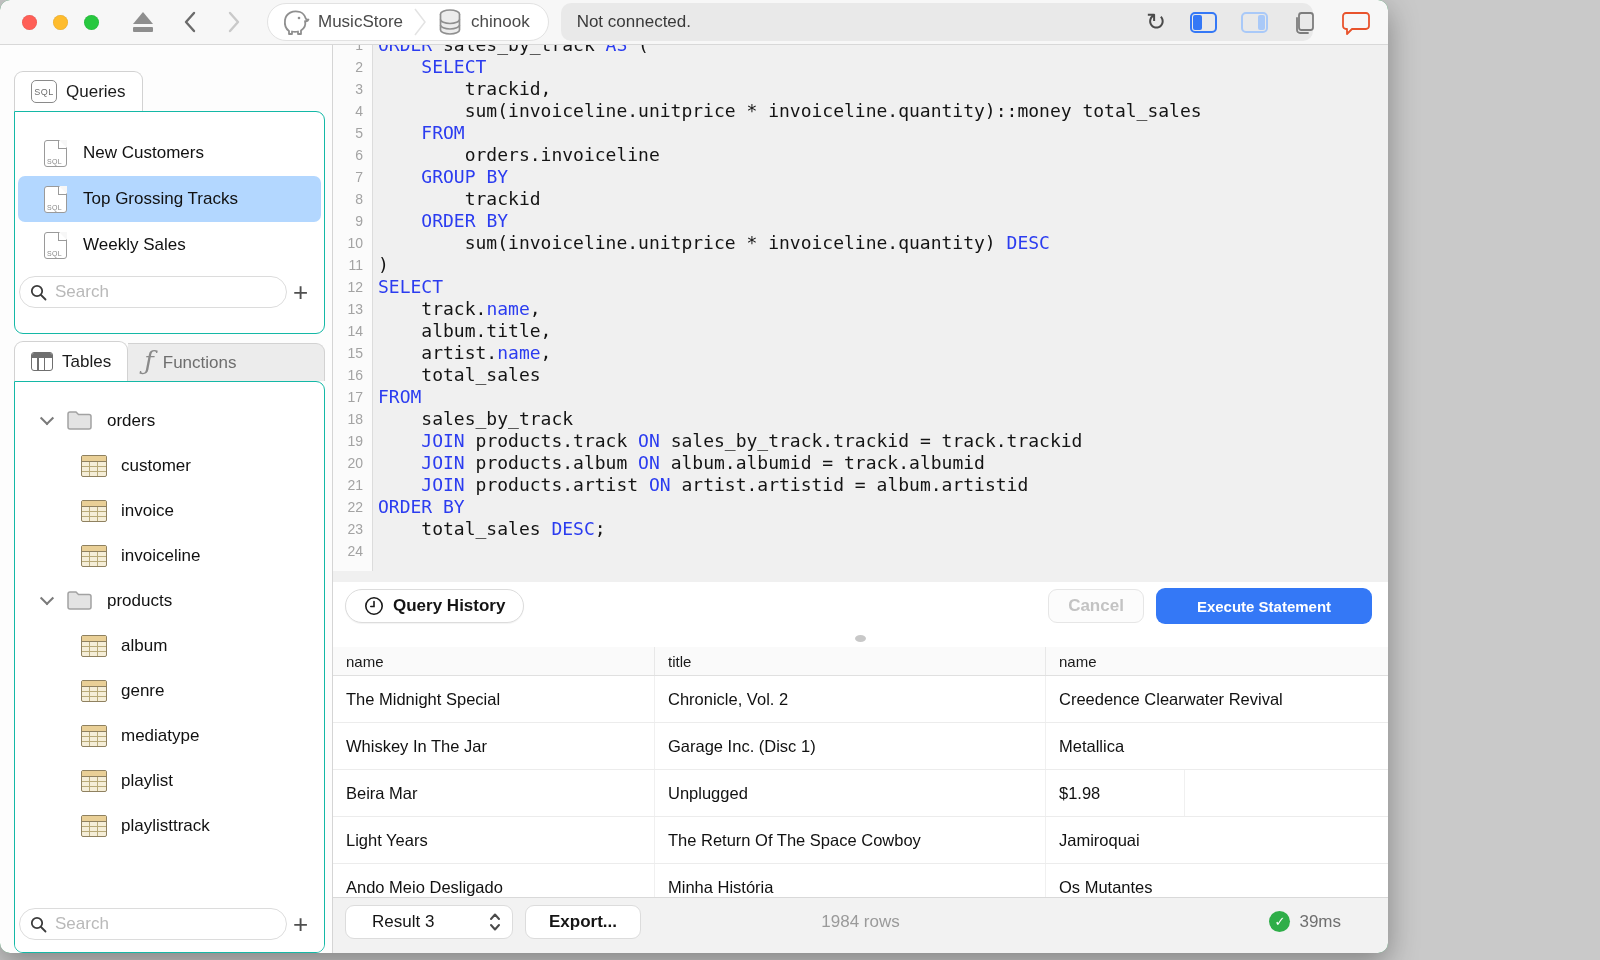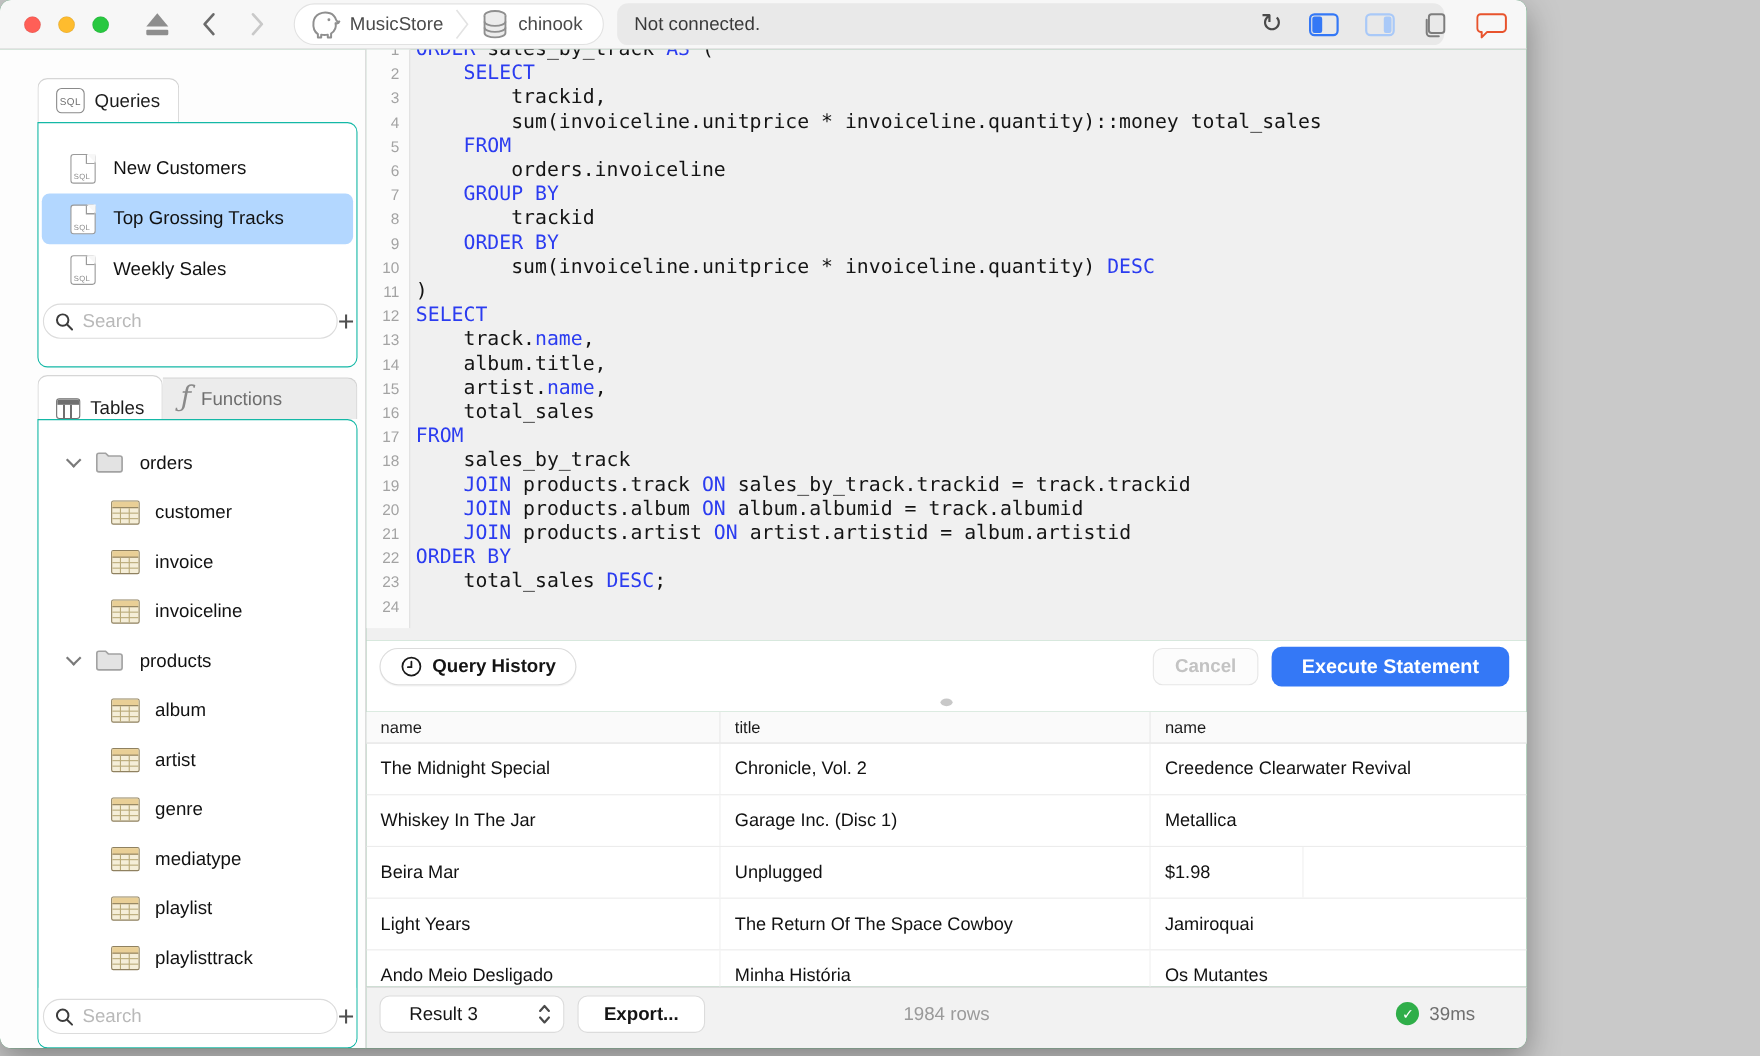--- a/index.html
+++ b/index.html
@@ -26,21 +26,21 @@
   .tb-right { position:absolute; right:18px; top:0; height:45px; display:flex; align-items:center; gap:24px; }
   .refresh-glyph { font-size:24px; color:#4a4a4a; line-height:1; transform:translateY(-1px); }
   .toggle { width:27px; height:21px; border-radius:5px; position:relative; }
   .toggle.left { border:2px solid #3478f6; }
   .toggle.left::before { content:""; position:absolute; left:1px; top:1px; bottom:1px; width:9px; background:#3478f6; border-radius:2px; }
   .toggle.right { border:2px solid #a9c9f8; }
   .toggle.right::before { content:""; position:absolute; right:1px; top:1px; bottom:1px; width:7px; background:#a9c9f8; border-radius:2px; }
 
   
   .content { display:flex; height:908px; }
-  .sidebar { width:333px; background:#fdfdfd; border-right:1px solid #d5d5d5; position:relative; flex:none;padding-left:20px; }
+  .sidebar { width:333px; background:#fdfdfd; border-right:1px solid #d5d5d5; position:relative; flex:none; }
   .main { flex:1; display:flex; flex-direction:column; min-width:0; }
 
   
   .tab-row { display:flex; align-items:flex-end; height:41px; margin-left:14px; margin-right:7px; }
   .tab { display:flex; align-items:center; gap:9px; padding:0 16px; height:40px;
          border:1px solid #d2d2d2; border-bottom:none; border-radius:9px 9px 0 0; background:#fff; font-size:17px; color:#1c1c1c; }
   .tab.inactive { background:#ececec; color:#6e6e6e; border-left:none; border-radius:0 9px 0 0; height:38px; flex:1; }
   .panel { }
   .panel-body { border:1px solid #14b8a6; border-radius:0 9px 9px 9px; background:#fff; margin:0 7px 0 14px; position:relative; overflow:hidden; }
   .queries-body { height:223px; padding-top:18px; }
@@ -94,21 +94,21 @@
   .code-line { height:22px; line-height:22px; white-space:pre; }
   .code-line .kw { color:#2b3cf0; }
 
   
   .actions-row { height:48px; background:#fff; display:flex; align-items:center; padding:0 16px 0 12px; gap:12px; }
   .btn { border:1px solid #dcdcdc; background:#fff; border-radius:9px; height:34px; font-size:17px; color:#141414;
          display:flex; align-items:center; justify-content:center; font-family:inherit;font-weight:bold; }
   .btn.pill { border-radius:17px; padding:0 18px; gap:9px; box-shadow:0 1px 1px rgba(0,0,0,.05); }
   .spacer { flex:1; }
   .btn.cancel { width:96px; color:#c3c3c3; border-color:#e6e6e6; background:#fcfcfc; }
-  .btn.execute { width:216px; height:36px; background:#3478f6; border:none; color:#fff; font-size:18px; border-radius:9px; }
+  .btn.execute { width:216px; height:36px; background:#3478f6; border:none; color:#fff; font-size:15px; border-radius:9px; }
 
   
   .splitter { height:17px; background:#fff; display:flex; align-items:center; justify-content:center; }
   .grip { width:11px; height:7px; border-radius:50%; background:#c8c8c8; }
   .grid { background:#fff; }
   .grid-header { display:flex; height:29px; align-items:center; background:#fafafa; border-bottom:1px solid #e0e0e0; }
   .hcell { font-size:15px; color:#1a1a1a; padding-left:13px; border-right:1px solid #e8e8e8; height:100%; display:flex; align-items:center; }
   .grid-body { height:221px; overflow:hidden; }
   .grow { display:flex; height:47px; border-bottom:1px solid #ececec; align-items:center; }
   .gcell { font-size:16.5px; color:#111; padding-left:13px; border-right:1px solid #f0f0f0; height:100%; display:flex; align-items:center;
@@ -229,21 +229,21 @@
               </svg>
               <input placeholder="Search" style="">
             </div>
             <span class="plusbtn">+</span>
           </div>
         </div>
       </div>
 
       <div class="panel" style="margin-top:6px;">
         <div class="tab-row">
-          <div class="tab" style="z-index:2;align-items:flex-end;">
+          <div class="tab" style="z-index:2;">
             <span class="tables-ic">
                 <span class="hd" style="display:block;"></span>
                 <span class="bd" style="display:block;"></span>
               </span>
             <span id="tab-tables-label">Tables</span>
           </div>
           <div class="tab inactive">
             <span class="fn-ic">ƒ</span>
             <span id="tab-functions-label">Functions</span>
           </div>
@@ -284,27 +284,20 @@
                   <path d="M2 4 C2 2.9 2.9 2 4 2 L10 2 L12.5 4.5 L23 4.5 C24.1 4.5 25 5.4 25 6.5 L25 17 C25 18.1 24.1 19 23 19 L4 19 C2.9 19 2 18.1 2 17 Z" fill="#e3e3e3" stroke="#a2a2a2" stroke-width="1.5"></path>
                 </svg>
                 <span>products</span>
               </li>
               <li class="tree-row table">
                 <span class="tbl-icon">
                   <span class="hd" style="display:block;"></span>
                   <span class="bd" style="display:block;"></span>
                 </span>
                 <span>album</span>
-              </li>
-              <li class="tree-row table">
-                <span class="tbl-icon">
-                  <span class="hd" style="display:block;"></span>
-                  <span class="bd" style="display:block;"></span>
-                </span>
-                <span>artist</span>
               </li>
               <li class="tree-row table">
                 <span class="tbl-icon">
                   <span class="hd" style="display:block;"></span>
                   <span class="bd" style="display:block;"></span>
                 </span>
                 <span>genre</span>
               </li>
               <li class="tree-row table">
                 <span class="tbl-icon">

